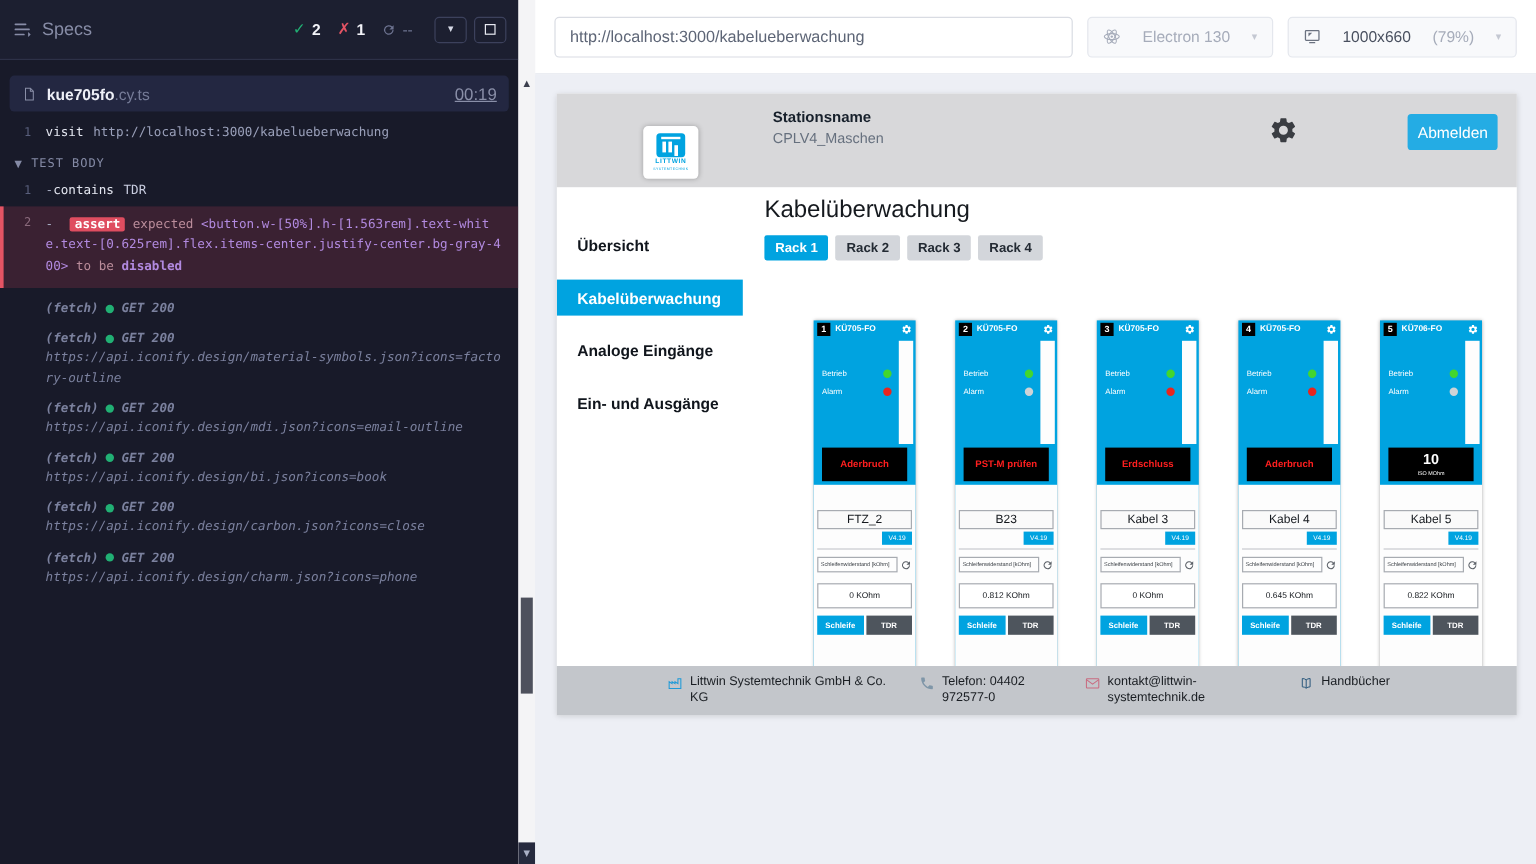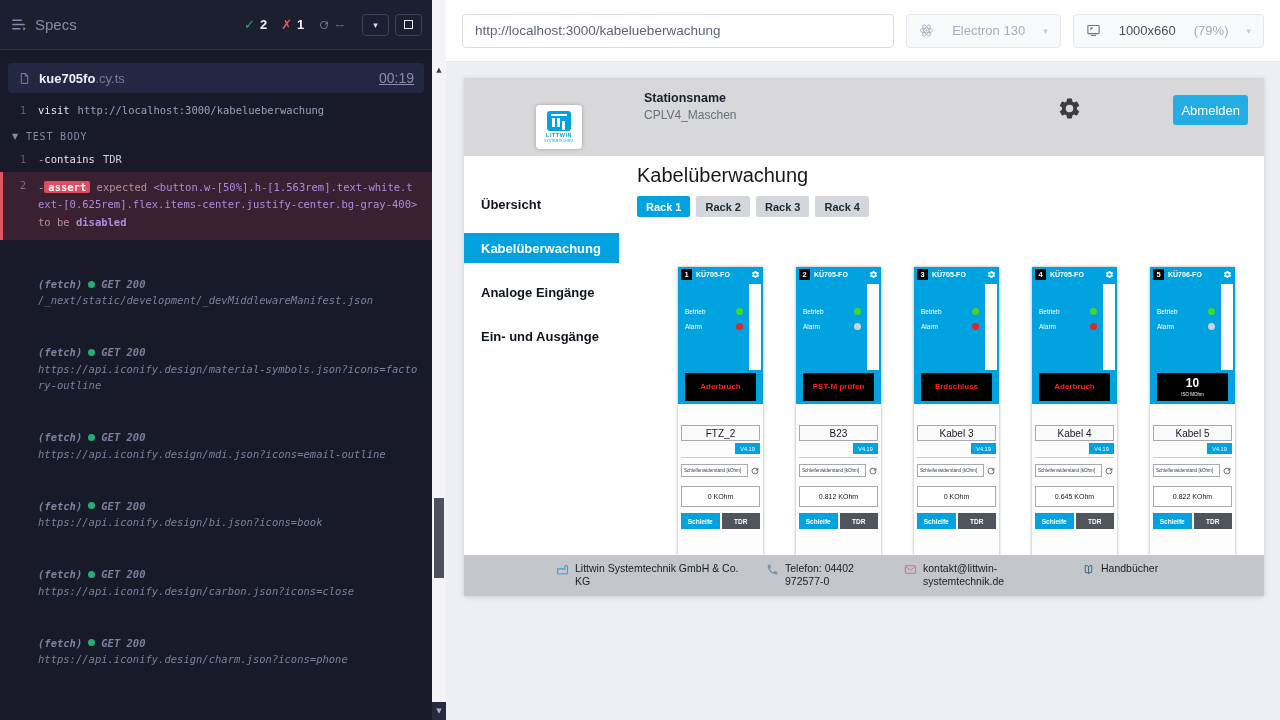--- a/index.html
+++ b/index.html
@@ -36,28 +36,28 @@
   .child .cmd-method::before { content:"-"; color:#aab0c6; }
   .visit-url { color:#9aa0ba; margin-left:8px; word-break:break-all; }
   .cmd-arg { color:#c9cde0; margin-left:8px; }
 
   .section-hdr { display:flex; align-items:center; gap:7px; padding:12px 12px 8px 12px; color:#858ba6; font-size:10px; letter-spacing:0.8px; cursor:pointer; }
   .chev { font-size:8px; color:#858ba6; }
 
   .assert-block { background:#3a2132; border-left:3px solid #e45464; margin:4px 0 4px 0; padding:7px 14px 9px 0; display:flex; cursor:pointer; }
   .assert-block .cmd-num { width:23px; color:#8a6a7c; }
   .assert-text { flex:1; min-width:0; line-height:1.65; word-break:break-all; color:#bb8d9b; }
-  .badge-assert { background:#df4d60; color:#ffffff; border-radius:2px; padding:0 4px; font-weight:bold; }
+  .badge-assert { background:#df4d60; color:#ffffff; border-radius:2px; padding:0 4px; font-weight:bold;margin-left:14px; }
   .sel { color:#b28ae0; }
   .state { color:#b28ae0; font-weight:bold; }
 
   .fetch-block { display:flex; margin:9px 0; font-style:italic; color:#7b819e; cursor:pointer; }
   .fetch-block .cmd-num { visibility:hidden; }
   .fetch-body { flex:1; min-width:0; line-height:1.55; padding-right:14px; }
-  .fetch-hdr { display:flex; align-items:center; gap:6px; font-weight:bold;margin-top:27px; }
+  .fetch-hdr { display:flex; align-items:center; gap:6px; font-weight:bold; }
   .dot-green { width:7px; height:7px; border-radius:50%; background:#21b074; display:inline-block; flex:none; }
   .fetch-url { word-break:break-all; }
 
   .rep-footer { position:absolute; left:0; right:0; bottom:0; height:72px; border-top:1px solid #2d3147; background:#181a29; padding:10px 12px; display:flex; gap:9px; cursor:pointer; }
   .pending-box { width:11px; height:11px; border:1px solid #6d7390; border-radius:2px; position:relative; flex:none; margin-top:2px; }
   .pending-box::after { content:""; position:absolute; left:2px; right:2px; top:4px; height:2px; background:#6d7390; }
   .next-test { color:#d9dce8; font-size:12.5px; }
 
   
   .scroll-strip { position:absolute; left:432px; top:0; width:14px; height:720px; background:#f4f4f6; }
@@ -258,21 +258,20 @@
     </div>
 
     <div class="fetch-block">
       <span class="cmd-num"></span>
       <span class="fetch-body">
         <span class="fetch-hdr">
             <span>(fetch)</span>
             <span class="dot-green"></span>
             <span>GET 200</span>
           </span>
-        <span class="fetch-url">/_next/static/development/_devMiddlewareManifest.json</span>
       </span>
     </div>
     <div class="fetch-block">
       <span class="cmd-num"></span>
       <span class="fetch-body">
         <span class="fetch-hdr">
             <span>(fetch)</span>
             <span class="dot-green"></span>
             <span>GET 200</span>
           </span>

